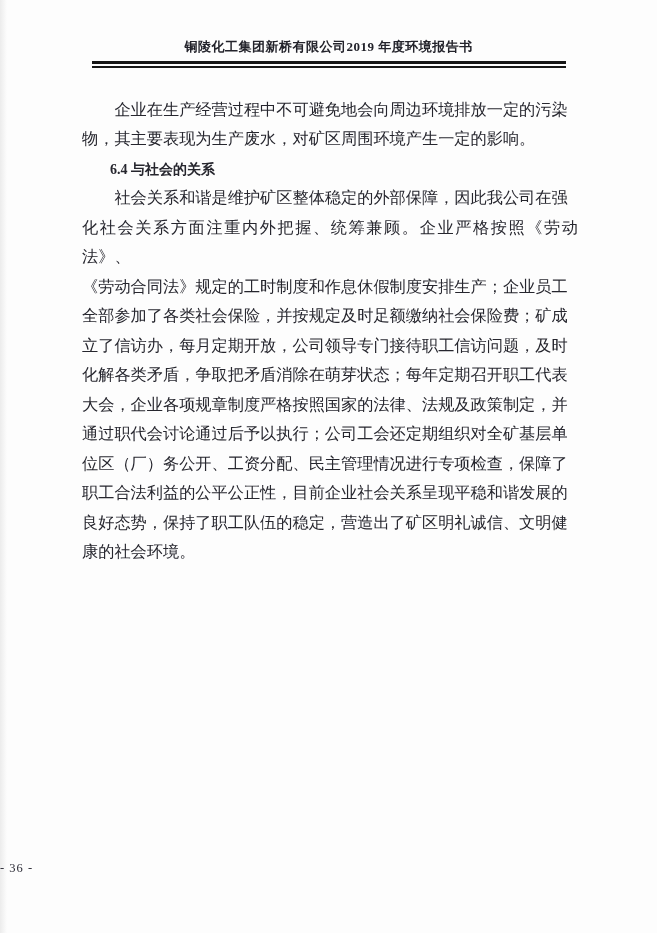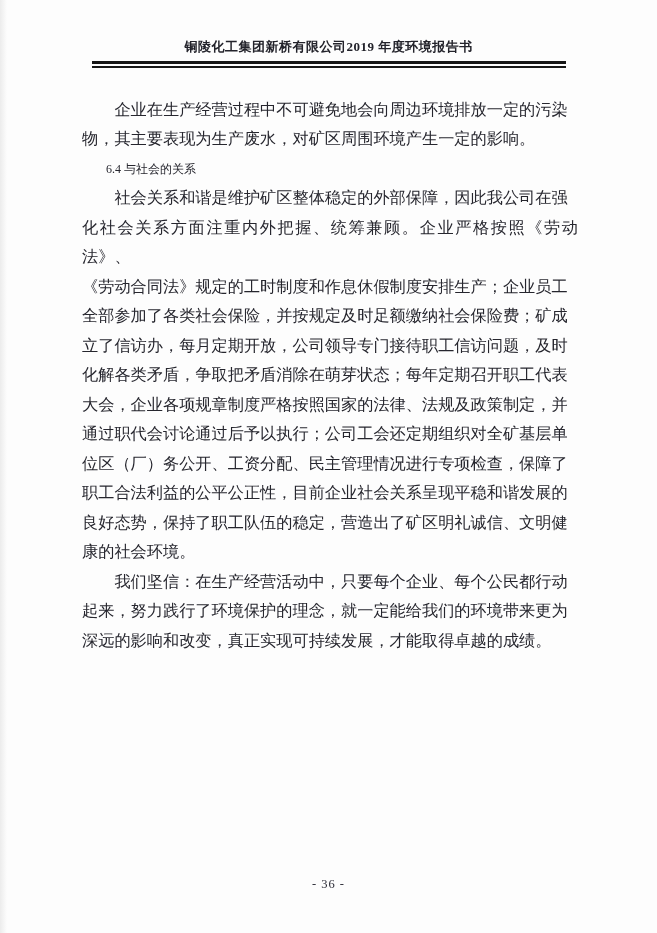--- a/index.html
+++ b/index.html
@@ -45,29 +45,28 @@
     line-height: 29.5px;
     text-align: justify;
   }
   .para, .section-heading {
     margin: 0;
     white-space: pre-line;
     text-indent: 2em;
     font-weight: 400;
   }
   .section-heading {
-    font-size: 12px;
+    font-size: 14px;
+    font-weight: bold;
   }
   .page-footer {
     position: absolute;
     top: 858px;
     left: 0;
     width: 100%;
-    text-align: center;
-    margin-top: 16px;
   }
   .page-number {
     font-size: 12.5px;
     color: #2a2a35;
     letter-spacing: 1px;
   }
 </style>
 </head>
 <body>
 
@@ -87,22 +86,19 @@
 《劳动合同法》规定的工时制度和作息休假制度安排生产；企业员工
 全部参加了各类社会保险，并按规定及时足额缴纳社会保险费；矿成
 立了信访办，每月定期开放，公司领导专门接待职工信访问题，及时
 化解各类矛盾，争取把矛盾消除在萌芽状态；每年定期召开职工代表
 大会，企业各项规章制度严格按照国家的法律、法规及政策制定，并
 通过职代会讨论通过后予以执行；公司工会还定期组织对全矿基层单
 位区（厂）务公开、工资分配、民主管理情况进行专项检查，保障了
 职工合法利益的公平公正性，目前企业社会关系呈现平稳和谐发展的
 良好态势，保持了职工队伍的稳定，营造出了矿区明礼诚信、文明健
 康的社会环境。</p>
-    <p class="para">我们坚信：在生产经营活动中，只要每个企业、每个公民都行动
-起来，努力践行了环境保护的理念，就一定能给我们的环境带来更为
-深远的影响和改变，真正实现可持续发展，才能取得卓越的成绩。</p>
   </div>
 
   <div class="page-footer">
     <span class="page-number">- 36 -</span>
   </div>
 
 </div>
 
 </body></html>

